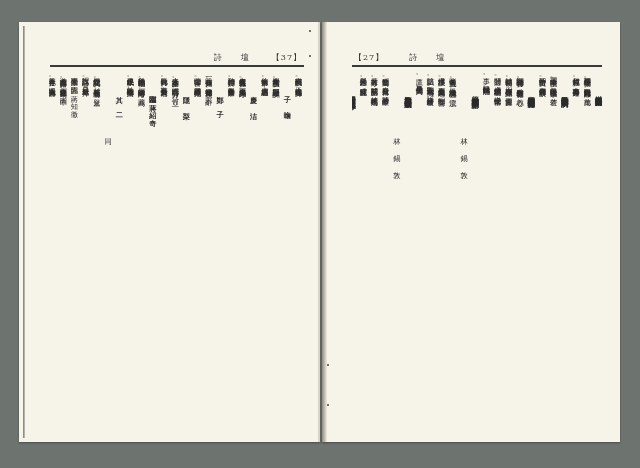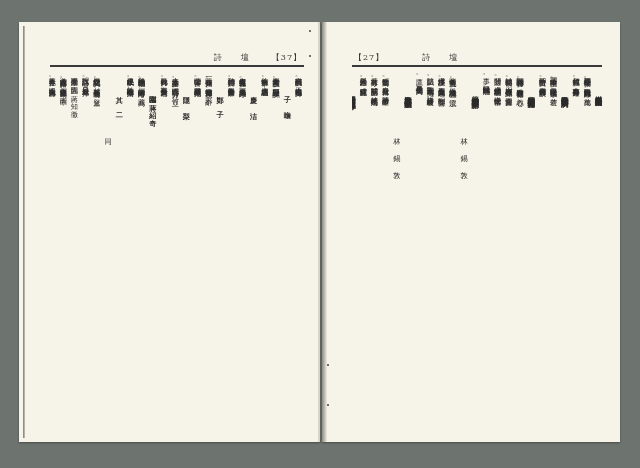--- a/index.html
+++ b/index.html
@@ -28,21 +28,21 @@
   .spine-right-edge {
     position:absolute; right:0; top:0; bottom:0; width:2px;
     background:#d8d4c8;
   }
   .header {
     position:absolute; top:28px; height:14px;
     font-size:8px; color:#333; display:flex; align-items:center;
     letter-spacing:1px;
   }
   .page.left .header { right:18px; gap:22px; flex-direction:row; }
-  .page.right .header { left:32px; gap:38px; }
+  .page.right .header { left:32px; gap:25px; }
   .rule {
     position:absolute; top:43px; height:2px; background:#3a3a3a;
   }
   .page.left .rule { left:31px; right:16px; }
   .page.right .rule { left:30px; right:18px; }
 
   .body-text {
     position:absolute; top:50px; bottom:18px;
     writing-mode: vertical-rl;
     font-size:7.2px; line-height:11.2px;

